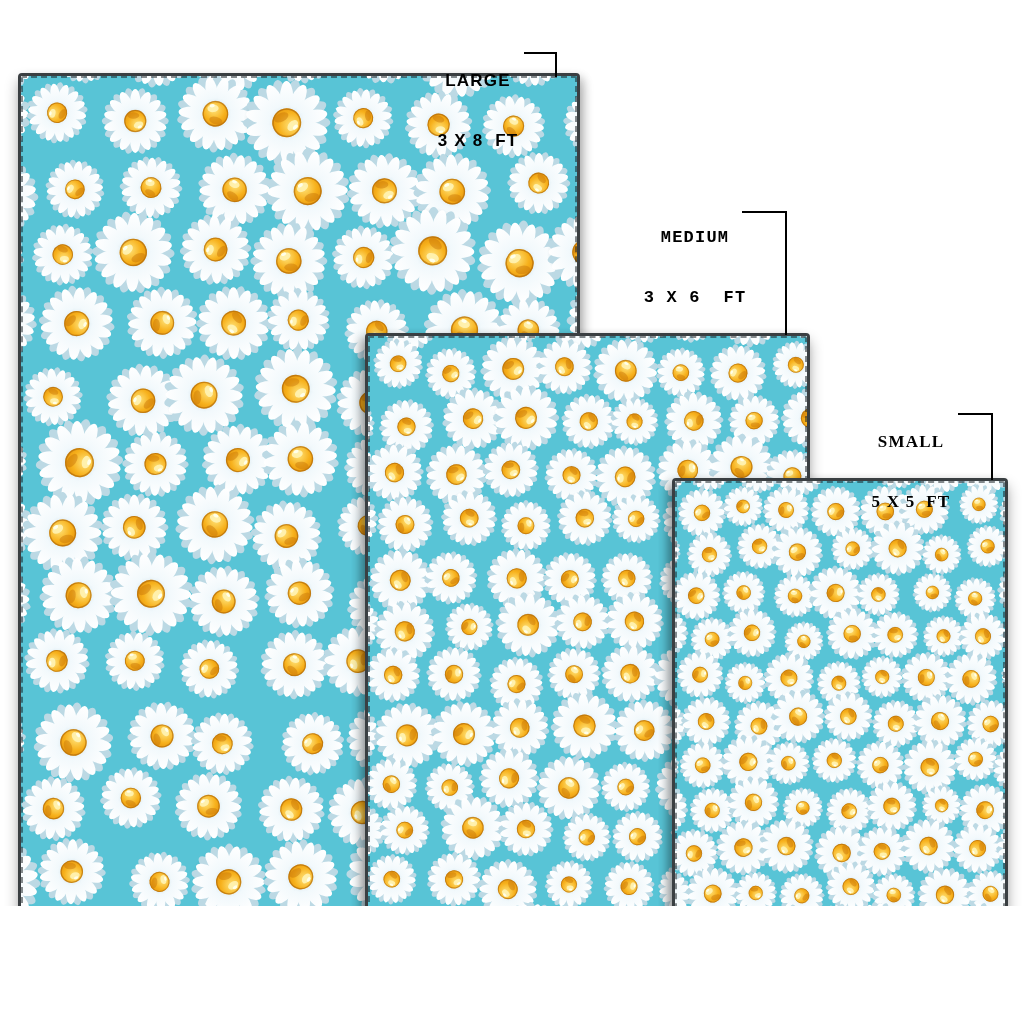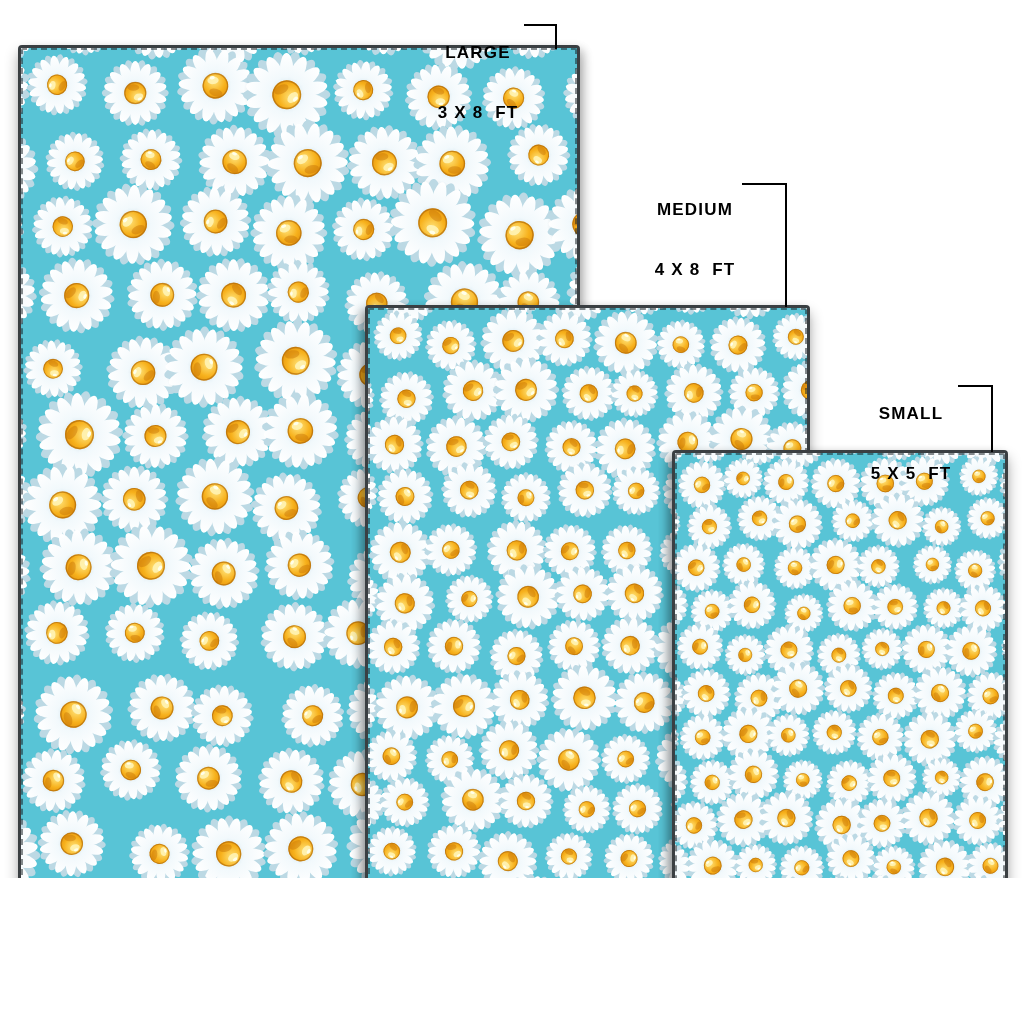--- a/index.html
+++ b/index.html
@@ -1,19 +1,20 @@
 <!DOCTYPE html>
 <html style="--page_background: #ffffff; --rug_background: #58c4d6; --rug_border: #3a3f42; --stitch: rgba(18,26,30,0.5); --label_text: #000000; --leader_line: #000000; --daisy_petal: #ffffff; --daisy_petal_shade: #bcd9e4; --daisy_center_light: #ffe37a; --daisy_center: #f7b11c; --daisy_center_dark: #df8c0a;"><head>
 <meta charset="utf-8">
 <style>
   html,body{margin:0;padding:0;background:#fff;}
   .canvas{
     position:relative;width:1024px;height:878px;overflow:hidden;
     background:var(--page_background,#ffffff);
     font-family:"Liberation Sans",sans-serif;
+    margin-top:28px;
   }
   
   .rug{
     position:absolute;box-sizing:border-box;
     background:var(--rug_background,#58c4d6);
     border:3px solid var(--rug_border,#3a3f42);
     border-radius:4px;overflow:hidden;
   }
   .rug::after{ 
     content:"";position:absolute;inset:0px;border:2px dashed var(--stitch,rgba(18,26,30,0.5));
@@ -32,22 +33,22 @@
     left:672px;top:450px;width:336px;height:555px;z-index:3;
     box-shadow:0 8px 14px rgba(0,0,0,.32), -5px 4px 10px rgba(0,0,0,.24);
   }
   
   .size-label{
     position:absolute;z-index:5;width:160px;text-align:center;
     font-weight:700;font-size:17px;line-height:20px;letter-spacing:1.2px;
     color:var(--label_text,#000);white-space:pre;
   }
   .label-large {left:398px;top:3px;}
-  .label-medium{left:615px;top:160px;}
-  .label-small {left:831px;top:364px;}
+  .label-medium{left:615px;top:160px;font-family:Liberation Mono, monospace;}
+  .label-small {left:831px;top:364px;font-family:Liberation Serif, serif;}
   
   .lead{position:absolute;z-index:5;background:var(--leader_line,#000);}
   .lead-large-h {left:524px;top:24px;width:33px;height:2px;}
   .lead-large-v {left:555px;top:24px;width:2px;height:25px;}
   .lead-medium-h{left:742px;top:183px;width:45px;height:2px;}
   .lead-medium-v{left:785px;top:183px;width:2px;height:124px;}
   .lead-small-h {left:958px;top:385px;width:35px;height:2px;}
   .lead-small-v {left:991px;top:385px;width:2px;height:67px;}
   .defs-holder{position:absolute;width:0;height:0;overflow:hidden;}
 </style>
@@ -586,21 +587,21 @@
         <use transform="translate(406.2 586.0) rotate(34) scale(0.438)" href="#daisy-shape" xlink:href="#daisy-shape"></use>
       </svg>
   </div>
 
   <div class="size-label label-large">
     <div>LARGE</div>
     <div>3 X 8  FT</div>
   </div>
   <div class="size-label label-medium">
     <div>MEDIUM</div>
-    <div>4 X 8  FT</div>
+    <div>3 X 6  FT</div>
   </div>
   <div class="size-label label-small">
     <div>SMALL</div>
     <div>5 X 5  FT</div>
   </div>
 
   <div class="lead lead-large-h"></div>
   <div class="lead lead-large-v"></div>
   <div class="lead lead-medium-h"></div>
   <div class="lead lead-medium-v"></div>

